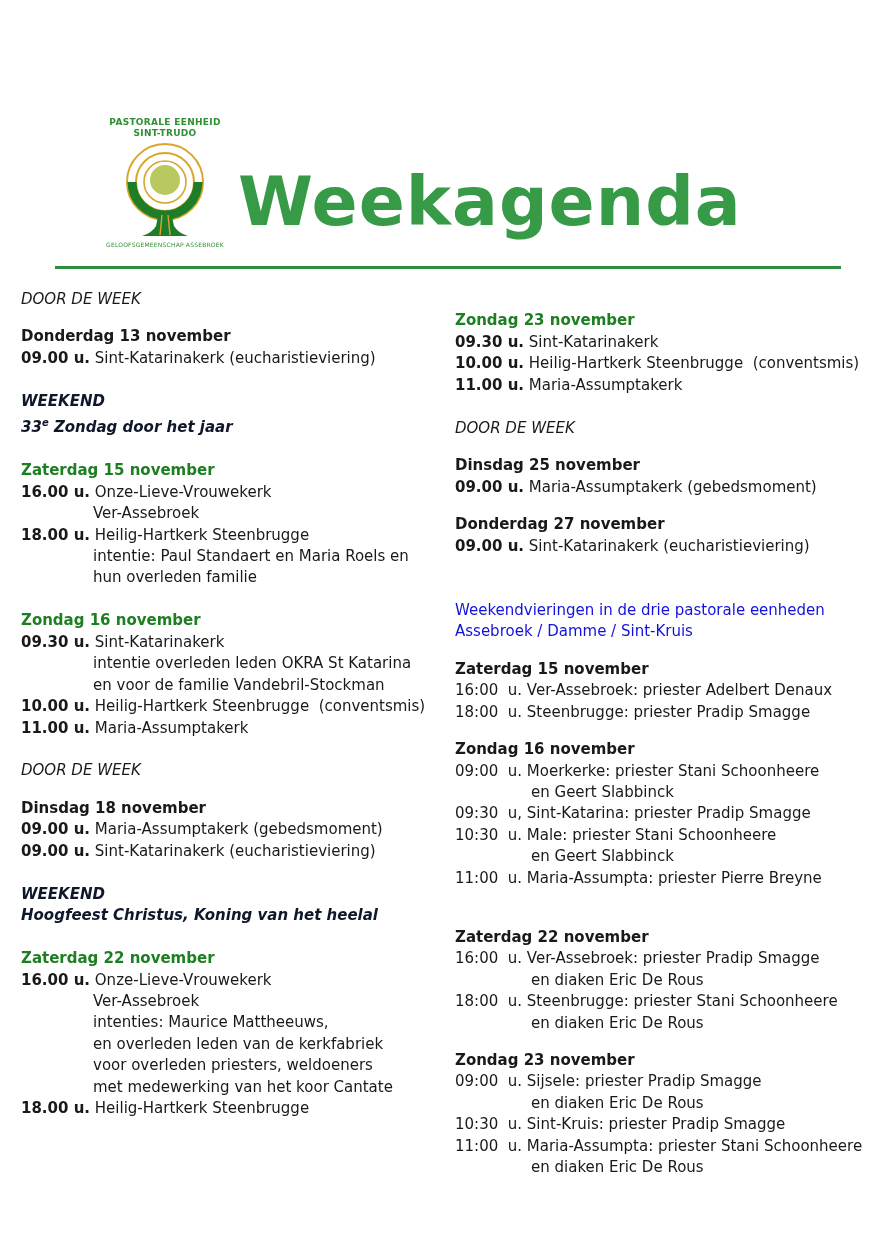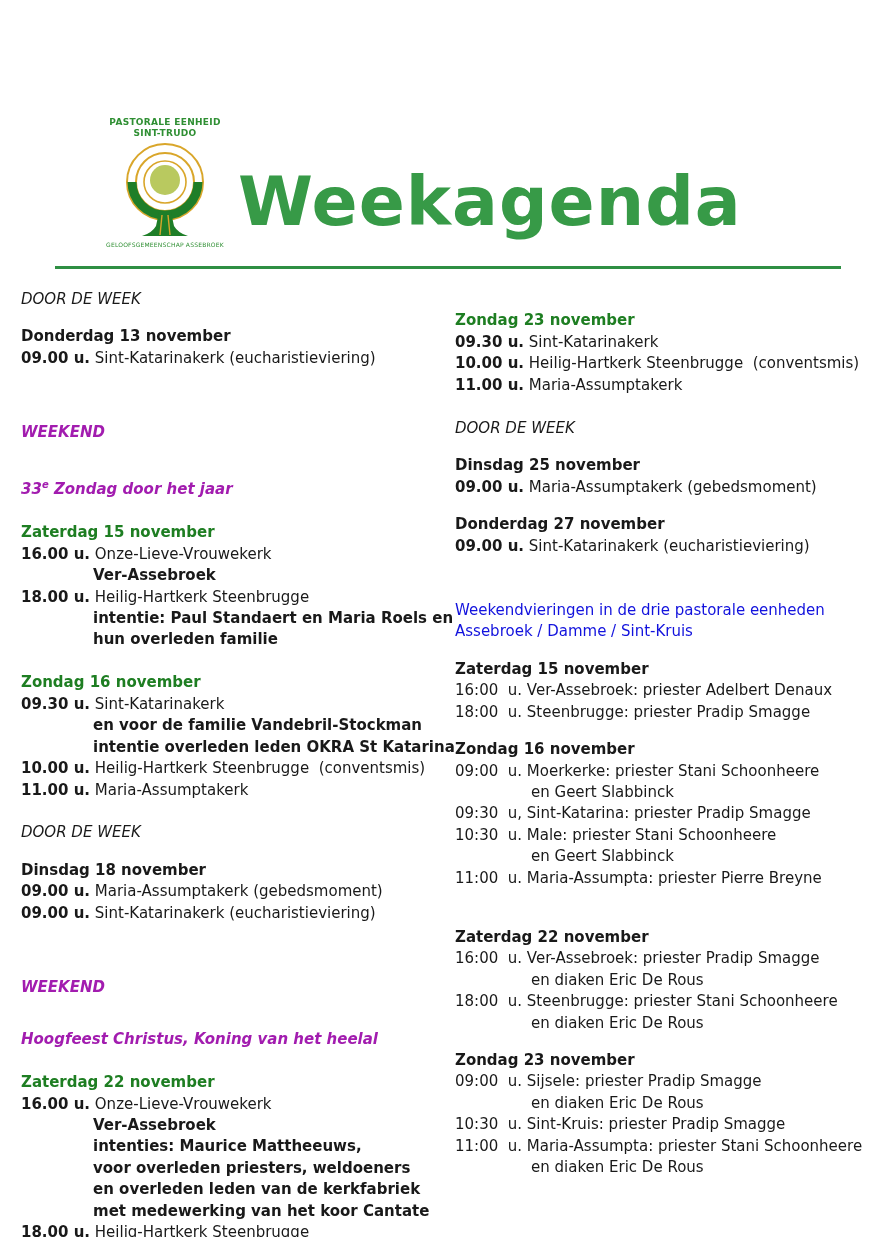--- a/index.html
+++ b/index.html
@@ -21,24 +21,24 @@
   .rule{position:absolute; left:55px; top:266px; width:786px; height:3px; background:#2e8f43;}
   
   .col{position:absolute; top:289px; font-size:15px;}
   .col-left{left:21px; width:430px;}
   .col-right{left:455px; width:412px;}
   .ln{line-height:21.45px; white-space:pre;}
   .gap{height:21.45px;}
   .s-label{font-weight:normal; font-style:italic; color:#191919;}
   .s-date{font-weight:bold; color:#191919;margin-top:16px;}
   .s-dateg{font-weight:bold; color:#1e7e22;}
-  .s-wkd{font-weight:bold; font-style:italic; color:#a21caf;margin-top:31px;}
+  .s-wkd{font-weight:bold; font-style:italic; color:#0f172a;}
   .s-blue{font-weight:normal; color:#1212dd;}
   .s-entry .time{font-weight:bold;text-align:right;}
-  .s-cont{padding-left:72px;font-weight:bold;}
+  .s-cont{padding-left:72px;}
   .s-pcont{padding-left:76px;}
   .s-wkd sup{font-size:10px;}
 </style>
 </head>
 <body>
 
 <div class="page">
 
   <div class="logo">
     <div class="logo-top">PASTORALE EENHEID</div>
@@ -70,39 +70,39 @@
       <div class="gap"></div>
       <div class="ln s-dateg">Zaterdag 15 november</div>
       <div class="ln s-entry"><span class="time">16.00 u.</span> Onze-Lieve-Vrouwekerk</div>
       <div class="ln s-cont">Ver-Assebroek</div>
       <div class="ln s-entry"><span class="time">18.00 u.</span> Heilig-Hartkerk Steenbrugge</div>
       <div class="ln s-cont">intentie: Paul Standaert en Maria Roels en</div>
       <div class="ln s-cont">hun overleden familie</div>
       <div class="gap"></div>
       <div class="ln s-dateg">Zondag 16 november</div>
       <div class="ln s-entry"><span class="time">09.30 u.</span> Sint-Katarinakerk</div>
+      <div class="ln s-cont">intentie overleden leden OKRA St Katarina</div>
       <div class="ln s-cont">en voor de familie Vandebril-Stockman</div>
-      <div class="ln s-cont">intentie overleden leden OKRA St Katarina</div>
       <div class="ln s-entry"><span class="time">10.00 u.</span> Heilig-Hartkerk Steenbrugge  (conventsmis)</div>
       <div class="ln s-entry"><span class="time">11.00 u.</span> Maria-Assumptakerk</div>
       <div class="gap"></div>
       <div class="ln s-label">DOOR DE WEEK</div>
       <div class="ln s-date">Dinsdag 18 november</div>
       <div class="ln s-entry"><span class="time">09.00 u.</span> Maria-Assumptakerk (gebedsmoment)</div>
       <div class="ln s-entry"><span class="time">09.00 u.</span> Sint-Katarinakerk (eucharistieviering)</div>
       <div class="gap"></div>
       <div class="ln s-wkd">WEEKEND</div>
       <div class="ln s-wkd">Hoogfeest Christus, Koning van het heelal</div>
       <div class="gap"></div>
       <div class="ln s-dateg">Zaterdag 22 november</div>
       <div class="ln s-entry"><span class="time">16.00 u.</span> Onze-Lieve-Vrouwekerk</div>
       <div class="ln s-cont">Ver-Assebroek</div>
       <div class="ln s-cont">intenties: Maurice Mattheeuws,</div>
+      <div class="ln s-cont">en overleden leden van de kerkfabriek</div>
       <div class="ln s-cont">voor overleden priesters, weldoeners</div>
-      <div class="ln s-cont">en overleden leden van de kerkfabriek</div>
       <div class="ln s-cont">met medewerking van het koor Cantate</div>
       <div class="ln s-entry"><span class="time">18.00 u.</span> Heilig-Hartkerk Steenbrugge</div>
     </div>
   <div class="col col-right" id="col-right">
       <div class="gap"></div>
       <div class="ln s-dateg">Zondag 23 november</div>
       <div class="ln s-entry"><span class="time">09.30 u.</span> Sint-Katarinakerk</div>
       <div class="ln s-entry"><span class="time">10.00 u.</span> Heilig-Hartkerk Steenbrugge  (conventsmis)</div>
       <div class="ln s-entry"><span class="time">11.00 u.</span> Maria-Assumptakerk</div>
       <div class="gap"></div>

